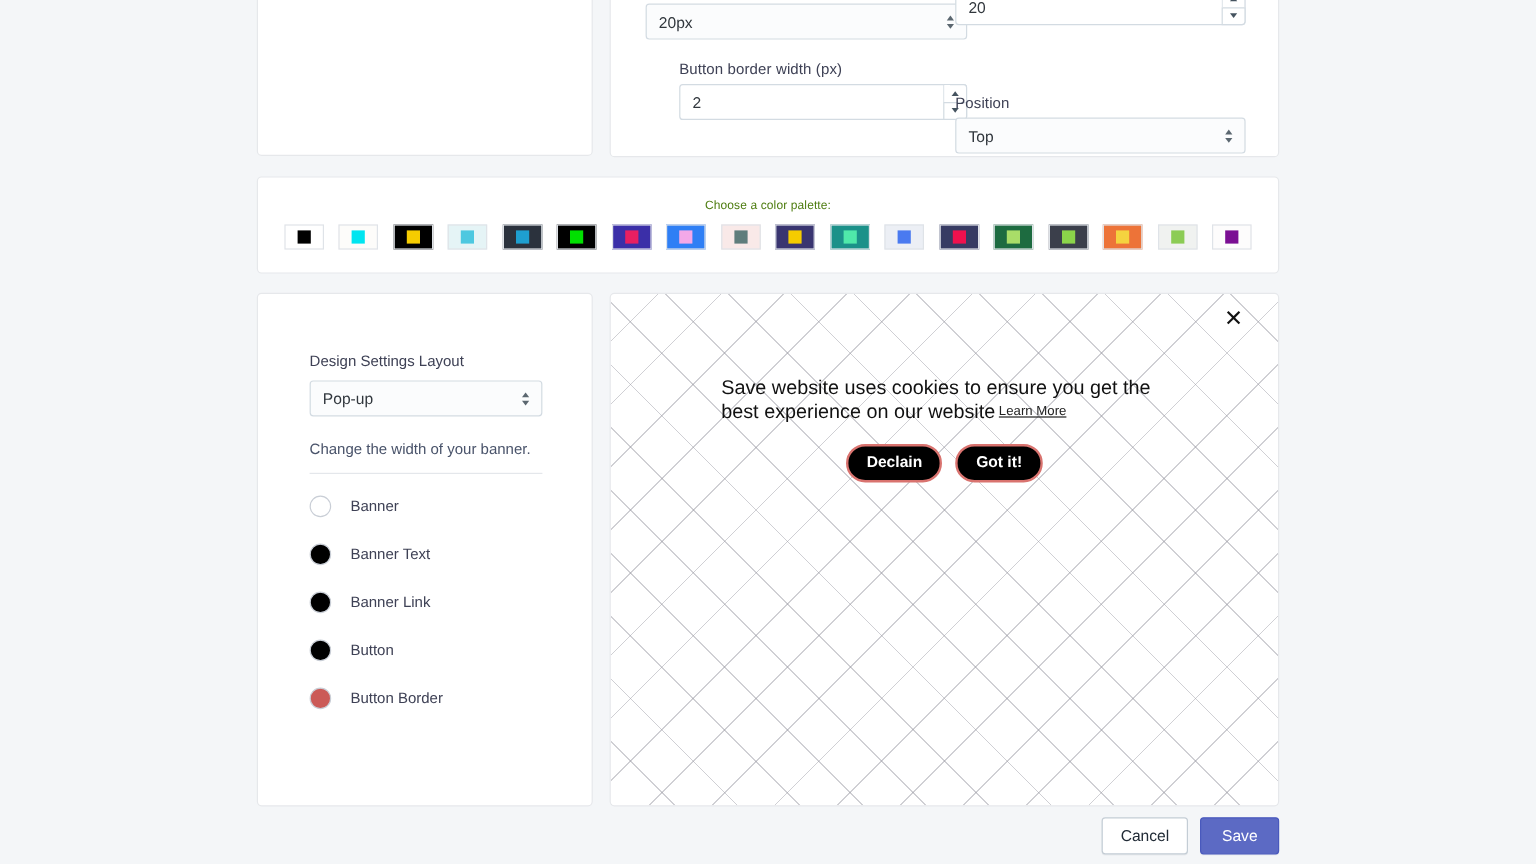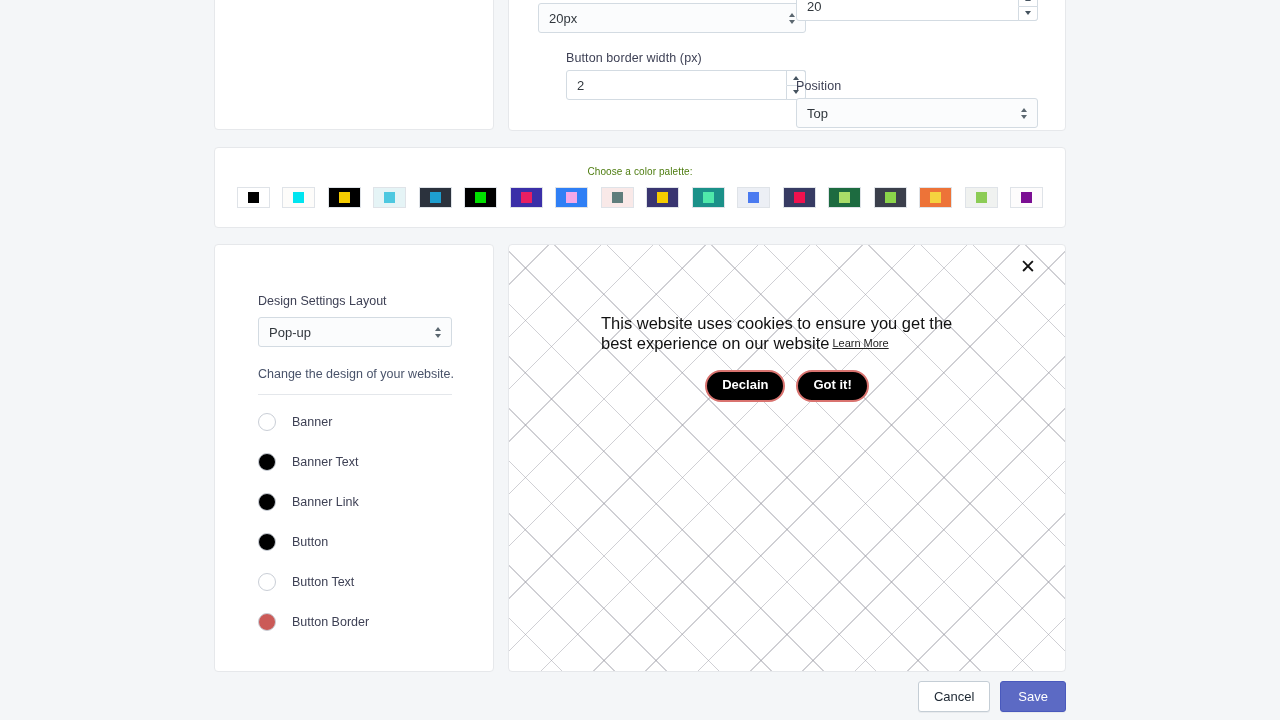--- a/index.html
+++ b/index.html
@@ -334,56 +334,52 @@
     <div class="dsl-label">Design Settings Layout</div>
     <div class="dsl-select">
       <div class="select-box">
         <span>Pop-up</span>
         <span class="sel-arrows">
             <i class="up"></i>
             <i class="dn"></i>
           </span>
       </div>
     </div>
-    <div class="dsl-help">Change the design of your website.</div>
+    <div class="dsl-help">Change the width of your banner.</div>
     <div class="dsl-hr"></div>
     <div class="color-list" id="color-list">
         <div class="color-item">
           <span class="dot" style="background: rgb(255, 255, 255);"></span>
           <span class="lbl">Banner</span>
         </div>
         <div class="color-item">
           <span class="dot" style="background: rgb(0, 0, 0);"></span>
           <span class="lbl">Banner Text</span>
         </div>
         <div class="color-item">
           <span class="dot" style="background: rgb(0, 0, 0);"></span>
           <span class="lbl">Banner Link</span>
         </div>
         <div class="color-item">
           <span class="dot" style="background: rgb(0, 0, 0);"></span>
           <span class="lbl">Button</span>
-        </div>
-        <div class="color-item">
-          <span class="dot" style="background: rgb(255, 255, 255);"></span>
-          <span class="lbl">Button Text</span>
         </div>
         <div class="color-item">
           <span class="dot" style="background: rgb(203, 90, 87);"></span>
           <span class="lbl">Button Border</span>
         </div>
       </div>
   </div>
 
   <div class="card" id="card-preview">
     <div class="hatch"></div>
     <div class="close-x">✕</div>
     <div class="banner-inner">
       <div class="banner-text">
-        <span>This website uses cookies to ensure you get the best experience on our website</span><a class="banner-link">Learn More</a>
+        <span>Save website uses cookies to ensure you get the best experience on our website</span><a class="banner-link">Learn More</a>
       </div>
       <div class="btn-row">
         <button class="cookie-btn">Declain</button>
         <button class="cookie-btn">Got it!</button>
       </div>
     </div>
   </div>
 
   <div class="footer-actions">
     <button class="btn-cancel">Cancel</button>

